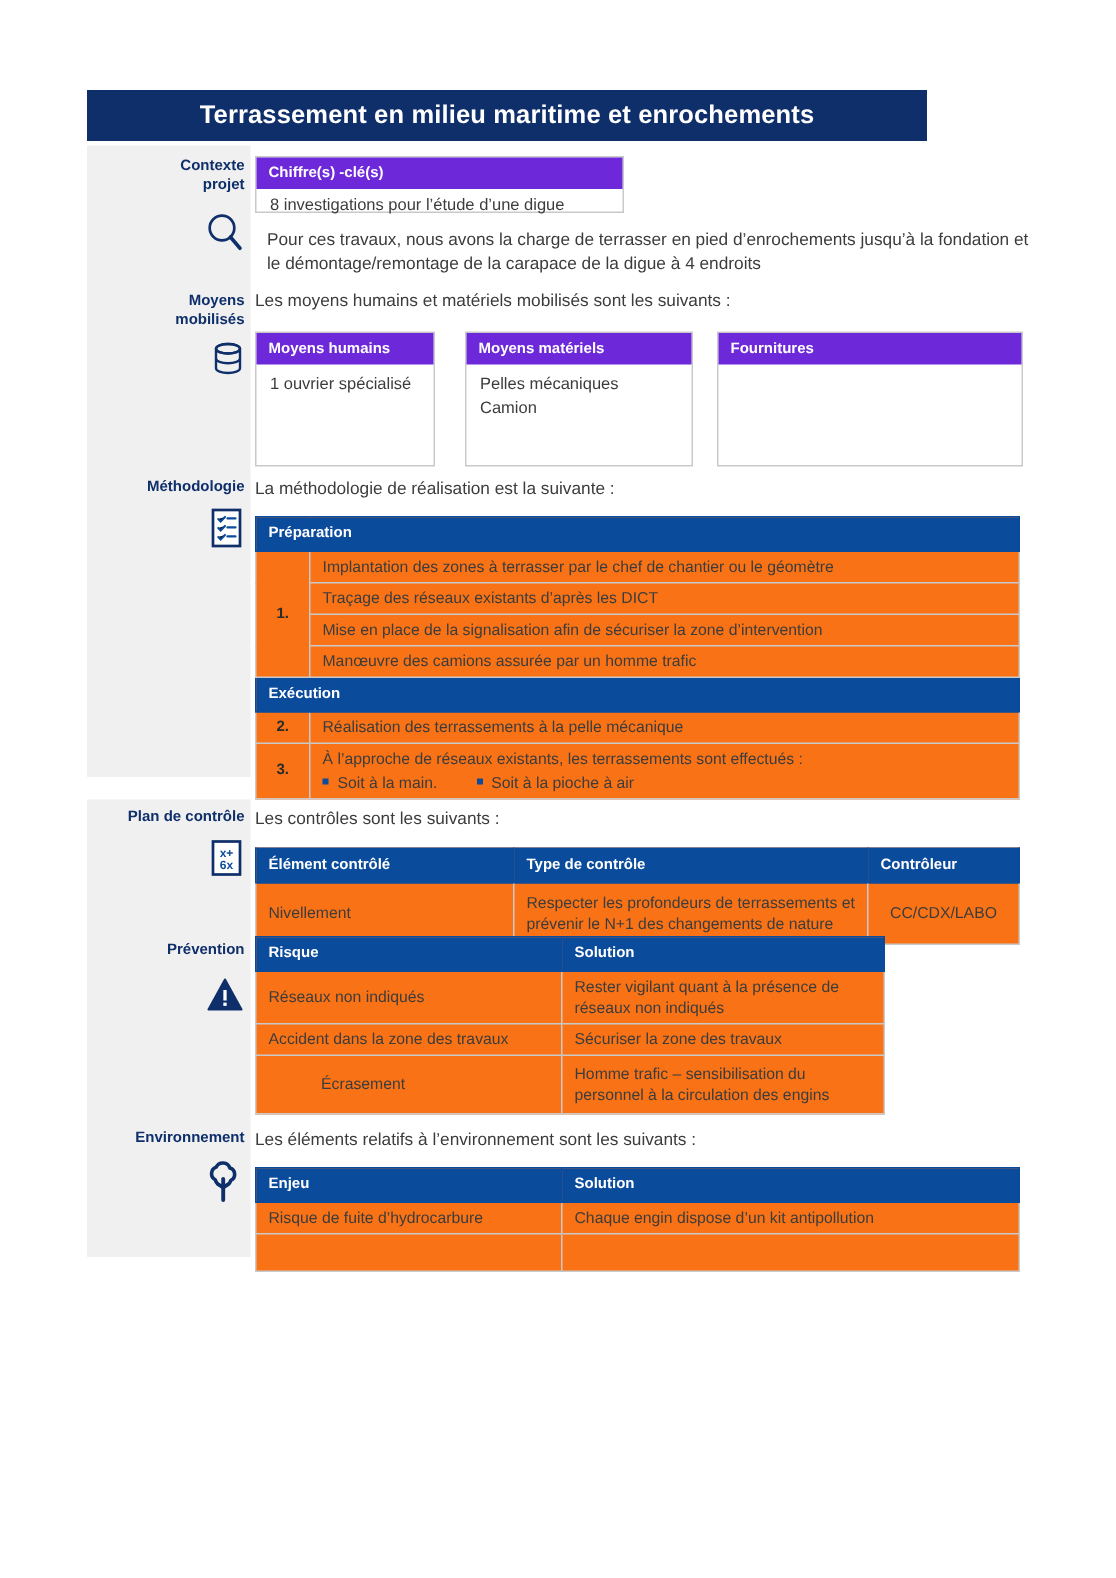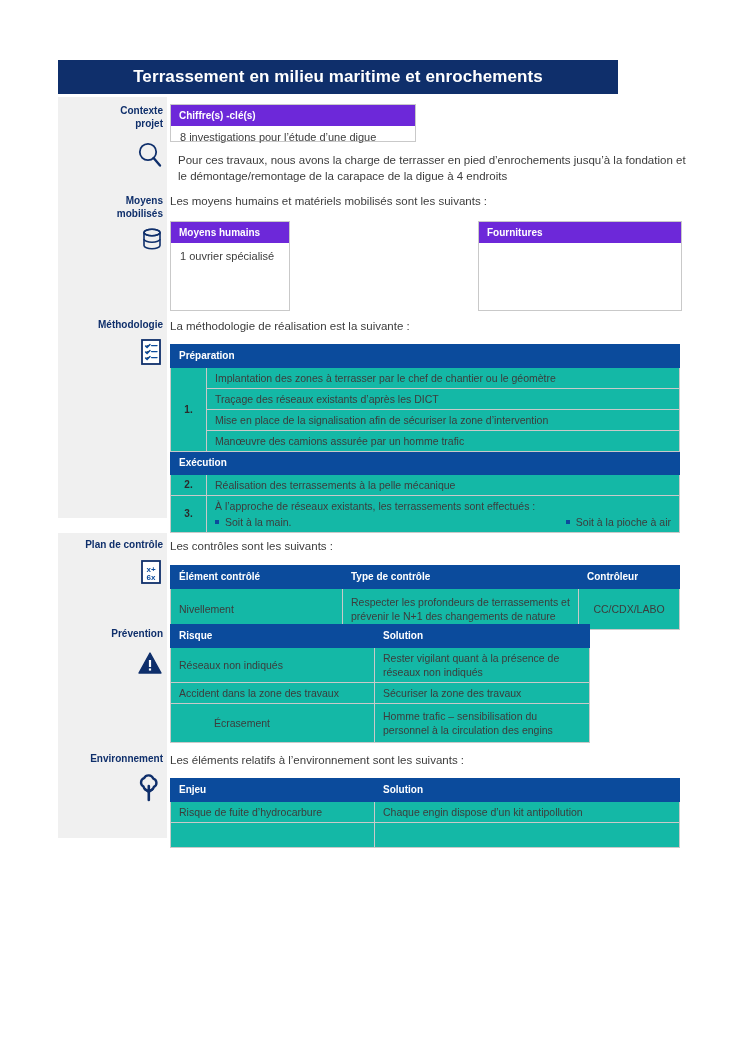--- a/index.html
+++ b/index.html
@@ -106,21 +106,21 @@
     color: #3c3c3c;
     padding: 5px 9px;
     line-height: 16px;
   }
 
   
   .gtable {
     position: absolute;
     border-collapse: collapse;
     table-layout: fixed;
-    background: #14b8a6;
+    background: #f97316;
   }
   .gtable td, .gtable th {
     border: 1px solid #c9c9c9;
     font-size: 10.5px;
     color: #3c3c3c;
     padding: 3px 8px;
     vertical-align: middle;
     text-align: left;
     font-weight: normal;
     line-height: 14px;
@@ -147,21 +147,20 @@
     font-size: 10px;
     color: #2b2b2b;
     width: 32px;
   }
   .gtable td.center { text-align: center; }
 
   .bullets {
     display: flex;
     gap: 26px;
     margin-top: 2px;
-    justify-content: space-between;
   }
   .bullets .bl {
     display: flex;
     align-items: baseline;
     gap: 6px;
   }
   .bullets .sq {
     display: inline-block;
     width: 4px; height: 4px;
     background: #0b4b9c;
@@ -215,20 +214,25 @@
     </svg>
   </div>
 
   <div class="content-text" style="left:170px; top:193px; width:512px;">Les moyens humains et matériels mobilisés sont les suivants :</div>
 
   <div class="box" style="left:170px; top:221px; width:120px; height:90px;">
     <div class="tbl-header">Moyens humains</div>
     <div class="box-body">1 ouvrier spécialisé</div>
   </div>
 
+  <div class="box" style="left:310px; top:221px; width:152px; height:90px;">
+    <div class="tbl-header">Moyens matériels</div>
+    <div class="box-body" style="padding-bottom:0;">Pelles mécaniques</div>
+    <div class="box-body" style="padding-top:0;">Camion</div>
+  </div>
 
   <div class="box" style="left:478px; top:221px; width:204px; height:90px;">
     <div class="tbl-header">Fournitures</div>
     <div class="box-body"></div>
   </div>
 
   <div class="side-label" style="top:318px;">
     <span>Méthodologie</span>
   </div>
   <div class="side-icon" style="top:337px; height:30px;">

